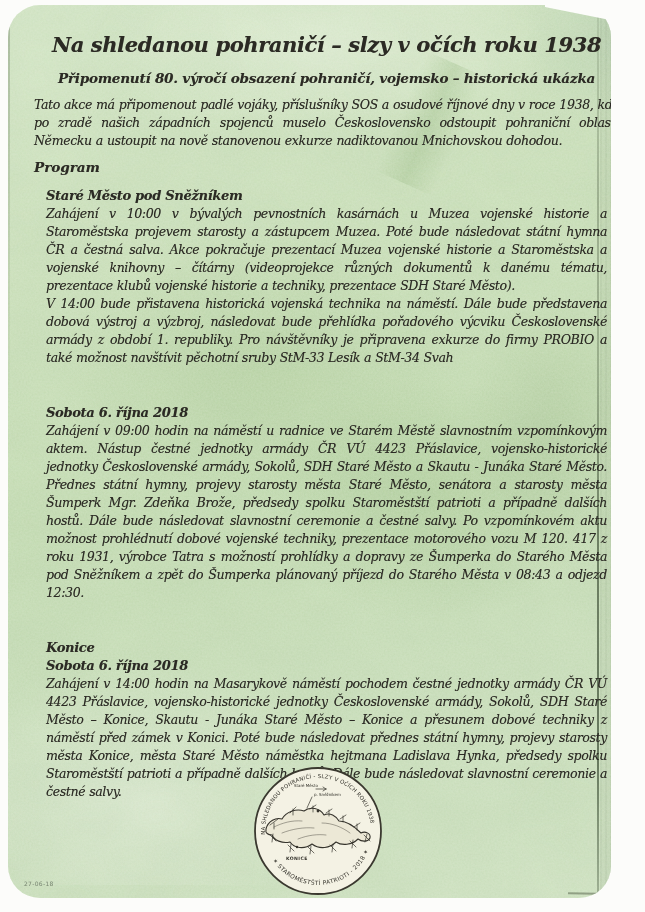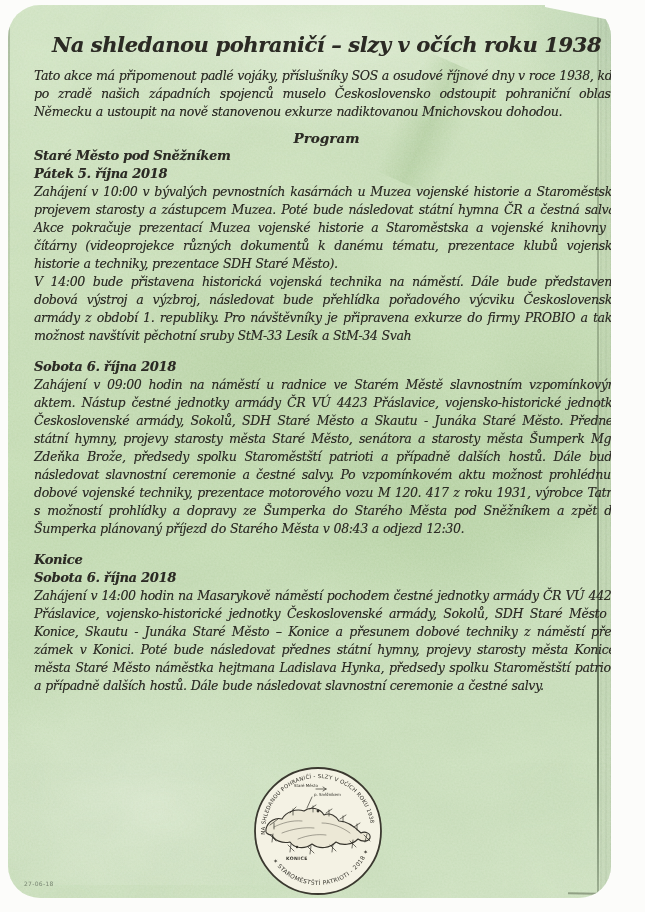--- a/index.html
+++ b/index.html
@@ -69,27 +69,27 @@
   .subtitle{
     margin:13px 0 0 0;text-align:center;
     font-size:13.5px;font-weight:bold;letter-spacing:-0.2px;
   }
   .intro,.para{
     margin:0;text-align:justify;
     font-size:12.5px;line-height:18px;letter-spacing:-0.35px;word-spacing:0.4px;
   }
   .intro{margin-top:10px;}
   .program-heading{
-    margin:9px 0 1px 0;text-align:center;
+    margin:9px 0 1px 0;
     font-size:13.5px;font-weight:bold;
   }
   .sec-loc,.sec-date{
     margin:0;font-size:13px;font-weight:bold;line-height:18px;letter-spacing:-0.3px;
   }
-  .section{margin:0;}
+  .section{margin:12px;}
   .gap{height:13px;}
 
   
   .stamp{position:absolute;left:244px;top:760px;}
   .scan-note{
     position:absolute;left:16px;top:875px;
     font-family:"DejaVu Sans","Liberation Sans",sans-serif;
     font-size:6px;color:rgba(98,110,92,.8);font-style:normal;letter-spacing:.3px;
   }
 </style>
@@ -121,27 +121,27 @@
       <rect width="637" height="893" filter="url(#coarse)" opacity="0.45"></rect>
       <rect width="637" height="893" filter="url(#fine)" opacity="0.65"></rect>
     </svg>
 
     <div class="crease"></div>
     <div class="left-edge"></div>
     <div class="bottom-edge-line"></div>
 
     <div class="content">
       <h1 class="title">Na shledanou pohraničí – slzy v očích roku 1938</h1>
+      <h2 class="subtitle">Připomenutí 80. výročí obsazení pohraničí, vojemsko – historická ukázka</h2>
       <p class="intro">Tato akce má připomenout padlé vojáky, příslušníky SOS a osudové říjnové dny v roce 1938, kdy po zradě našich západních spojenců muselo Československo odstoupit pohraniční oblasti Německu a ustoupit na nově stanovenou exkurze nadiktovanou Mnichovskou dohodou.</p>
 
       <h3 class="program-heading">Program</h3>
 
       <div class="section">
         <p class="sec-loc">Staré Město pod Sněžníkem</p>
-        <p class="sec-date">Pátek 5. října 2018</p>
         <p class="para">Zahájení v 10:00 v bývalých pevnostních kasárnách u Muzea vojenské historie a Staroměstska projevem starosty a zástupcem Muzea. Poté bude následovat státní hymna ČR a čestná salva. Akce pokračuje prezentací Muzea vojenské historie a Staroměstska a vojenské knihovny – čítárny (videoprojekce různých dokumentů k danému tématu, prezentace klubů vojenské historie a techniky, prezentace SDH Staré Město).</p>
         <p class="para">V 14:00 bude přistavena historická vojenská technika na náměstí. Dále bude představena dobová výstroj a výzbroj, následovat bude přehlídka pořadového výcviku Československé armády z období 1. republiky. Pro návštěvníky je připravena exkurze do firmy PROBIO a také možnost navštívit pěchotní sruby StM-33 Lesík a StM-34 Svah</p>
       </div>
 
       <div class="gap"></div>
 
       <div class="section">
         <p class="sec-date">Sobota 6. října 2018</p>
         <p class="para">Zahájení v 09:00 hodin na náměstí u radnice ve Starém Městě slavnostním vzpomínkovým aktem. Nástup čestné jednotky armády ČR VÚ 4423 Přáslavice, vojensko-historické jednotky Československé armády, Sokolů, SDH Staré Město a Skautu - Junáka Staré Město. Přednes státní hymny, projevy starosty města Staré Město, senátora a starosty města Šumperk Mgr. Zdeňka Brože, předsedy spolku Staroměstští patrioti a případně dalších hostů. Dále bude následovat slavnostní ceremonie a čestné salvy. Po vzpomínkovém aktu možnost prohlédnutí dobové vojenské techniky, prezentace motorového vozu M 120. 417 z roku 1931, výrobce Tatra s možností prohlídky a dopravy ze Šumperka do Starého Města pod Sněžníkem a zpět do Šumperka plánovaný příjezd do Starého Města v 08:43 a odjezd 12:30.</p>
       </div>

